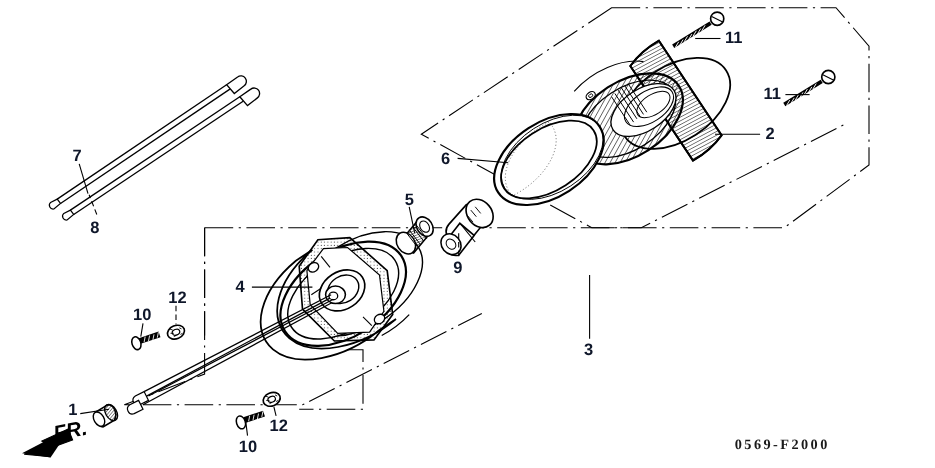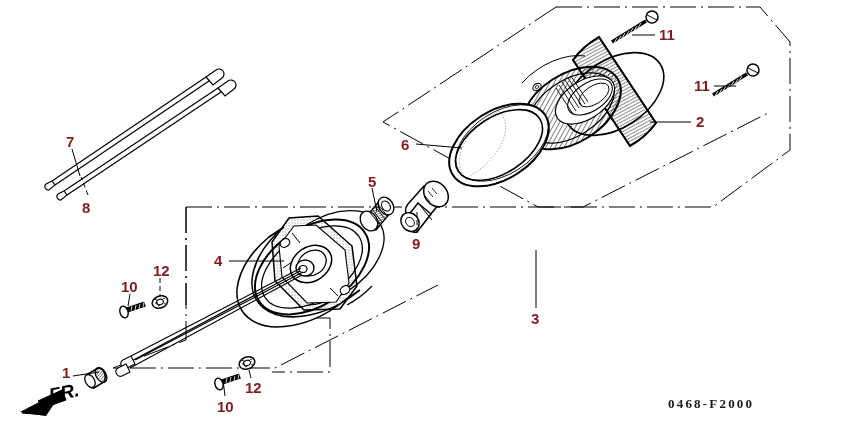--- a/index.html
+++ b/index.html
@@ -1,21 +1,21 @@
 <!DOCTYPE html>
 <html><head>
 <meta charset="utf-8">
 <style>
   html,body{margin:0;padding:0;background:#ffffff;}
   body{width:850px;height:425px;overflow:hidden;
        font-family:"Liberation Serif",serif;}
   #sheet{position:relative;width:850px;height:425px;background:#fff;}
   svg{position:absolute;left:0;top:0;}
   .lbl{position:absolute;font-family:"Liberation Sans",sans-serif;
-       font-weight:700;font-size:15px;color:#7f1d1d;line-height:1;
+       font-weight:700;font-size:15px;color:#0f172a;line-height:1;
        letter-spacing:0px;}
   #diagcode{position:absolute;left:668px;top:396px;
        font-family:"Liberation Serif",serif;font-size:13px;
        font-weight:700;letter-spacing:2.2px;color:#1a1a1a;}
   #frtext{position:absolute;left:47px;top:385px;
        font-family:"Liberation Sans",sans-serif;font-weight:700;
        font-style:italic;font-size:19px;color:#000;
        transform:rotate(-11deg);transform-origin:left top;}
 </style>
 </head>
@@ -290,15 +290,15 @@
 <div class="lbl" style="left:412px;top:236px;">9</div>
 <div class="lbl" style="left:121px;top:279px;">10</div>
 <div class="lbl" style="left:217px;top:399px;">10</div>
 <div class="lbl" style="left:659px;top:27px;">11</div>
 <div class="lbl" style="left:694px;top:78px;">11</div>
 <div class="lbl" style="left:153px;top:263px;">12</div>
 <div class="lbl" style="left:245px;top:380px;">12</div>
 
 <div id="frtext">FR.</div>
 
-<div id="diagcode">0468-F2000</div>
+<div id="diagcode">0569-F2000</div>
 
 </div>
 
 </body></html>

